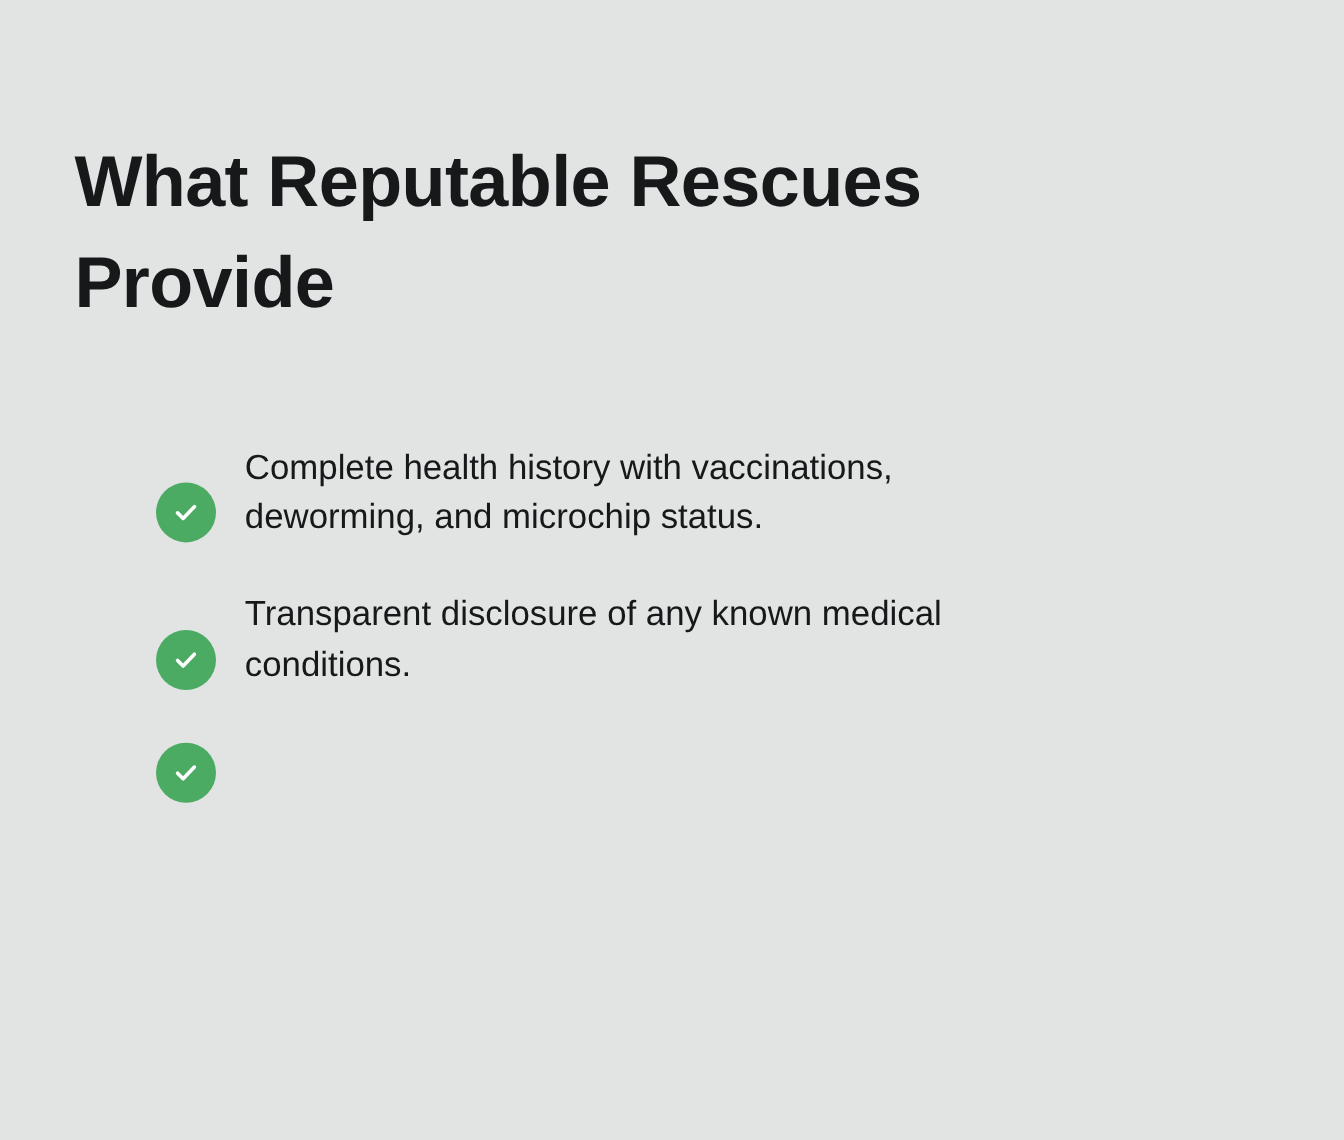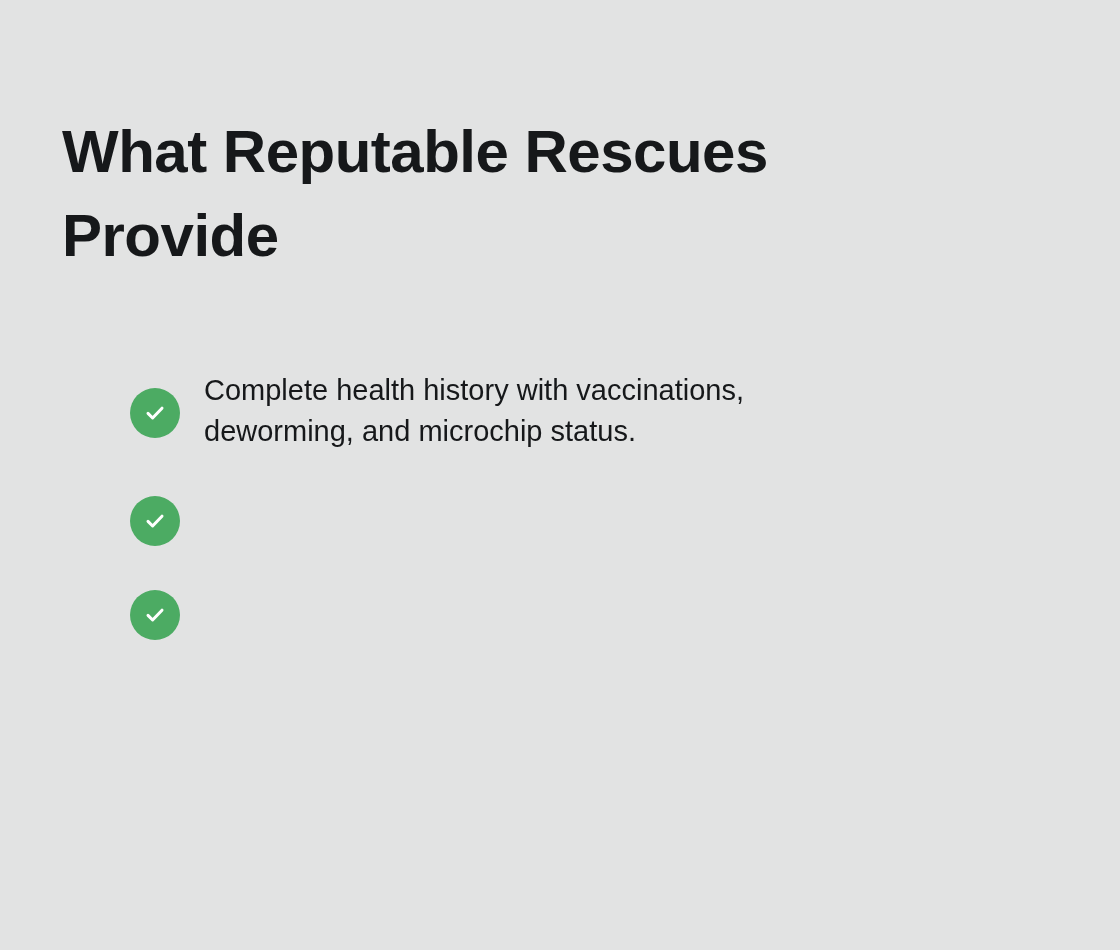--- a/index.html
+++ b/index.html
@@ -29,21 +29,21 @@
     max-width: 870px;
     margin: 0;
   }
   .list {
     margin: 92px 0 0 0;
     padding: 0 0 0 68px;
     list-style: none;
   }
   .list-item {
     display: flex;
-    align-items: center;
+    align-items: flex-end;
     margin-bottom: 40px;
   }
   .check-badge {
     flex: 0 0 auto;
     width: 50px;
     height: 50px;
     border-radius: 50%;
     background: #4cab63;
     display: flex;
     align-items: center;
@@ -78,20 +78,21 @@
     </li>
 
 
 
     <li class="list-item">
       <span class="check-badge">
         <svg width="26" height="26" viewBox="0 0 26 26" aria-hidden="true">
           <path d="M6 13.4 L10.6 18 L20 8.2" fill="none" stroke="#ffffff" stroke-width="3" stroke-linecap="round" stroke-linejoin="round"></path>
         </svg>
       </span>
+      <span class="item-text">Transparent disclosure of any known medical conditions.</span>
     </li>
 
     <li class="list-item">
       <span class="check-badge">
         <svg width="26" height="26" viewBox="0 0 26 26" aria-hidden="true">
           <path d="M6 13.4 L10.6 18 L20 8.2" fill="none" stroke="#ffffff" stroke-width="3" stroke-linecap="round" stroke-linejoin="round"></path>
         </svg>
       </span>
     </li>
   </ul>

